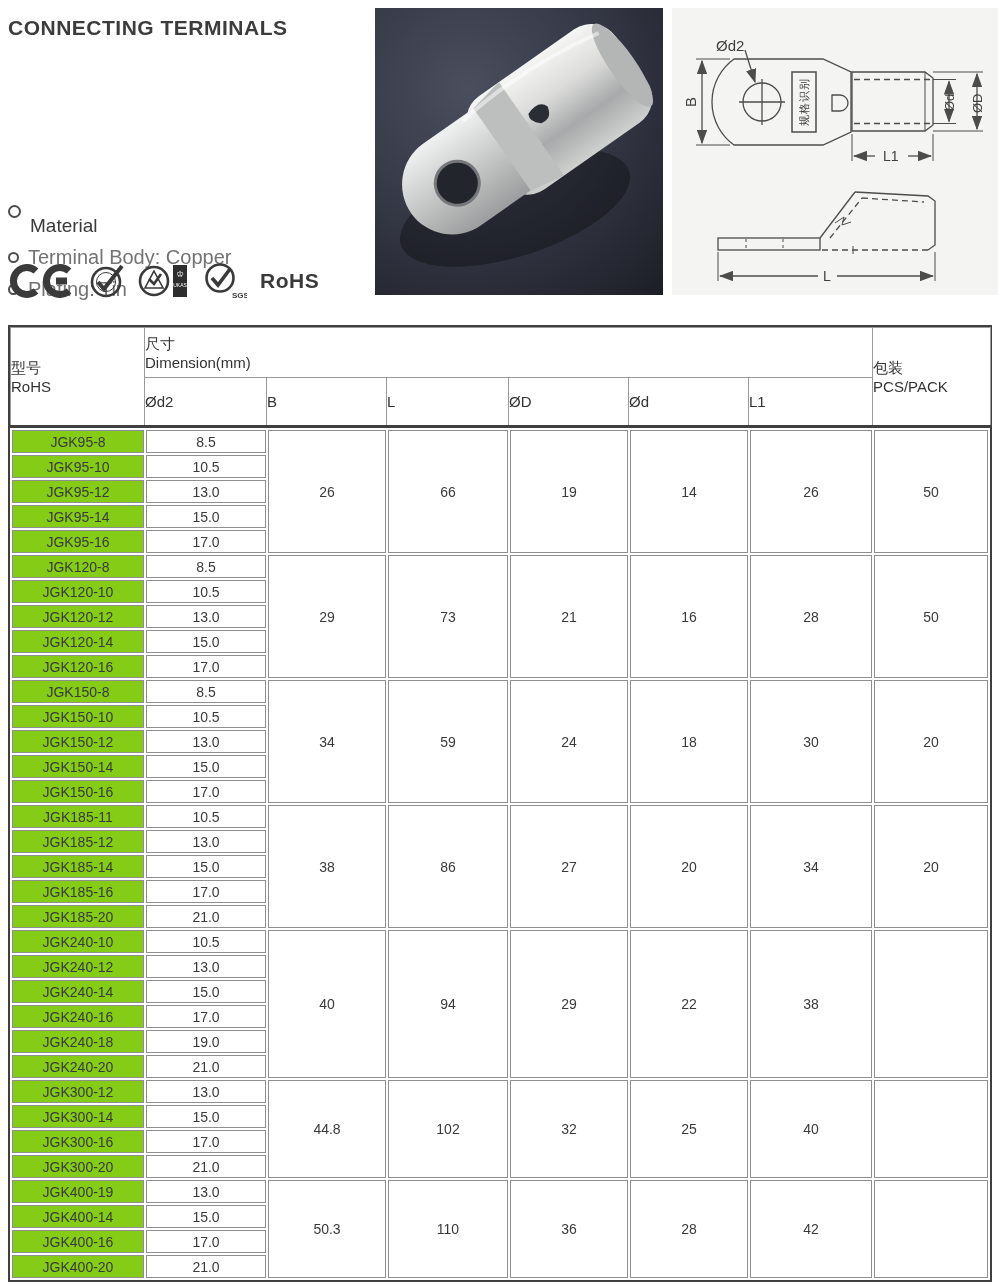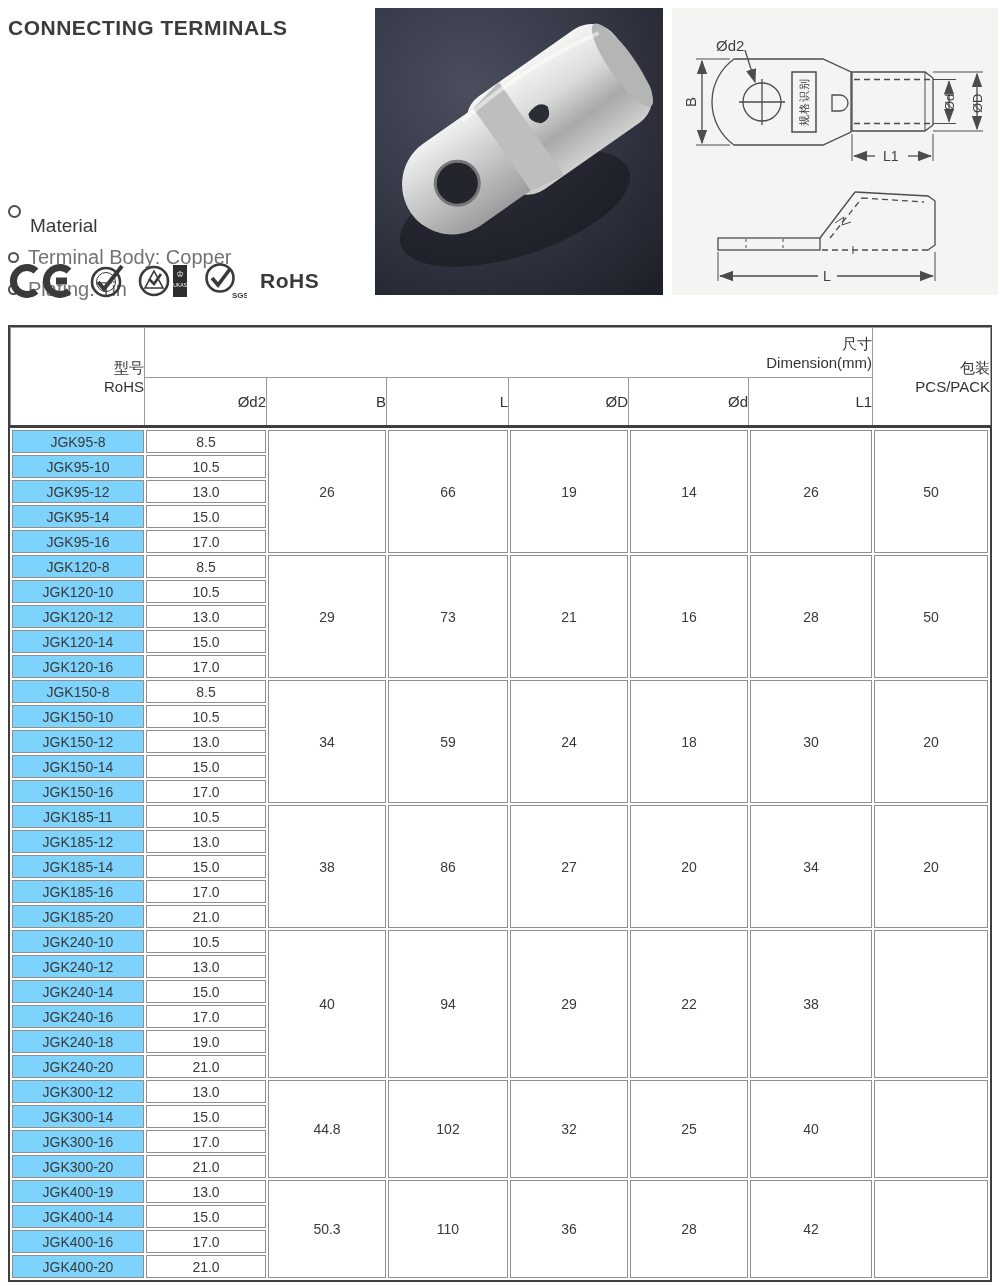--- a/index.html
+++ b/index.html
@@ -18,28 +18,28 @@
   .bullet{width:9px;height:9px;border:2px solid #4d4d4d;border-radius:50%;
     margin-right:9px;flex:0 0 auto;background:#fff;}
   .material-heading{font-size:19px;color:#3a3a3a;margin-top:29px;}
   .material-item{font-size:20px;color:#737373;text-align:center;}
   .certs{position:absolute;left:6px;top:261px;display:flex;align-items:center;gap:13px;height:40px;}
   .rohs{font-size:21px;font-weight:bold;color:#3a3a3a;letter-spacing:.5px;text-align:right;}
   
   .table-frame{position:absolute;left:8px;top:325px;width:980px;border:2px solid #3f3f3f;background:#fff;}
   table{table-layout:fixed;}
   .head-tb{width:980px;border-collapse:collapse;border-bottom:3px solid #3f3f3f;}
-  .head-tb td{border:1px solid #9a9a9a;text-align:right;vertical-align:middle;
+  .head-tb td{border:1px solid #9a9a9a;text-align:left;vertical-align:middle;
     font-size:15px;color:#333;padding:0;}
   .head-tb .r1{height:50px;}
   .head-tb .r2{height:49px;}
   .body-tb{width:980px;border-collapse:separate;border-spacing:2px;}
   .body-tb td{border:1px solid #8f8f8f;height:21px;text-align:center;vertical-align:middle;
     font-size:14px;color:#3a3a3a;padding:0;background:#fff;}
-  .body-tb td.c-type{background:#7dd3fc;margin-left:32px;}
+  .body-tb td.c-type{background:#84cc16;margin-left:32px;}
   svg text{font-family:"Liberation Sans","DejaVu Sans",sans-serif;}
 </style>
 </head>
 <body>
 
 <div class="page-title">CONNECTING TERMINALS</div>
 
 <div class="photo">
 <svg width="288" height="287" viewBox="0 0 288 287">
   <defs>

